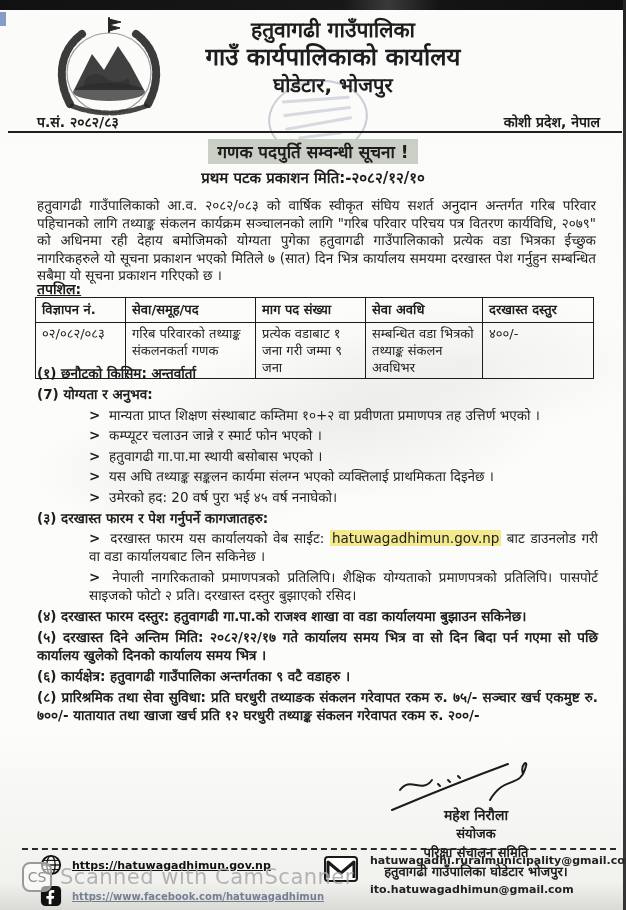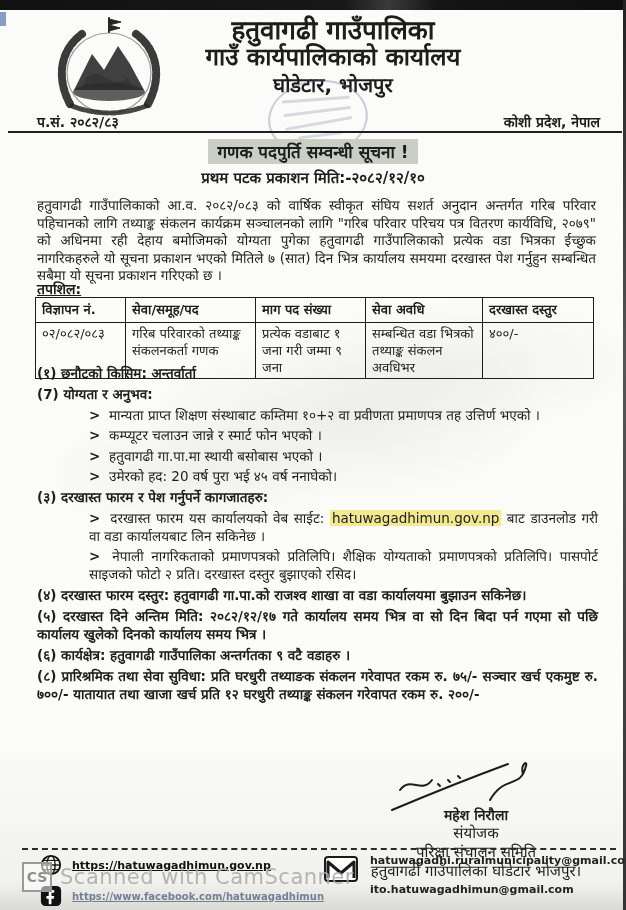--- a/index.html
+++ b/index.html
@@ -14,21 +14,21 @@
     font-family:"DejaVu Sans","Liberation Sans",sans-serif;
     color:#1d1d1d;
   }
   .scan-top{position:absolute;top:0;left:0;width:100%;height:10px;background:linear-gradient(90deg,#111 0%,#181818 55%,#3a3a3a 62%,#141414 70%,#0f0f0f 100%);}
   .scan-right{position:absolute;top:0;right:0;width:3px;height:100%;background:linear-gradient(180deg,#222,#555 40%,#333);}
   .scan-left-mark{position:absolute;top:12px;left:0;width:6px;height:14px;background:#3a5fa8;opacity:.6;}
 
   
   .emblem{position:absolute;left:48px;top:16px;width:122px;height:110px;}
   .head-text{position:absolute;left:168px;top:18px;width:330px;text-align:center;}
-  .head-1{font-size:26px;font-weight:700;line-height:24px;}
+  .head-1{font-size:21px;font-weight:700;line-height:24px;}
   .head-2{font-size:24px;font-weight:700;line-height:30px;}
   .head-3{font-size:20px;font-weight:700;line-height:26px;}
   .stamp{position:absolute;left:268px;top:80px;width:96px;height:72px;border:2px solid rgba(88,98,135,.40);
          border-radius:50%;transform:rotate(-7deg);opacity:.75;}
   .stamp i{position:absolute;left:14px;right:14px;height:3px;background:rgba(88,98,135,.30);border-radius:2px;}
   .stamp i:nth-child(1){top:16px;transform:rotate(3deg);}
   .stamp i:nth-child(2){top:28px;}
   .stamp i:nth-child(3){top:40px;transform:rotate(-3deg);}
   .stamp i:nth-child(4){top:52px;left:26px;right:26px;}
 
@@ -55,36 +55,36 @@
   .items{position:absolute;top:361px;left:37px;right:28px;}
   .items p{margin:0;}
   .item-label{font-size:13.5px;font-weight:700;line-height:18px;margin-top:3px !important;text-align:justify;}
   .bullet{font-size:13.5px;font-weight:500;line-height:18px;padding-left:52px;margin-top:2.5px !important;text-align:justify;}
   .bullet .mark{font-weight:700;padding-right:4px;}
   .hl{background:#f3e98e;padding:0 2px;}
 
   .sig-block{position:absolute;top:760px;left:340px;width:272px;text-align:center;}
   .sig-stroke{height:52px;position:relative;}
   .sig-name{font-size:14px;font-weight:700;line-height:18px;margin-top:-6px;}
-  .sig-line{font-size:15px;font-weight:400;line-height:19px;}
+  .sig-line{font-size:13px;font-weight:700;line-height:19px;}
 
   .foot-rule{position:absolute;top:848px;left:22px;right:10px;border-top:2px dashed #2a2a2a;}
   .footer{position:absolute;top:854px;left:40px;right:16px;display:flex;}
   .f-left{width:320px;}
   .f-right{flex:1;display:flex;align-items:flex-start;}
   .f-row{display:flex;align-items:center;margin-bottom:9px;}
   .f-icon{width:22px;height:22px;margin-right:10px;flex:0 0 auto;}
   .f-link{font-size:11px;font-weight:700;text-decoration:underline;color:#111;}
   .f-link.faded{color:#4f5f78;opacity:.75;filter:blur(.3px);font-size:10px;}
   .gmail-icon{width:34px;height:26px;margin:2px 12px 0 0;}
   .f-emails{font-size:11px;font-weight:600;color:#222;}
   .f-emails div:first-child{margin-bottom:16px;}
 
   .watermark{position:absolute;left:22px;top:862px;display:flex;align-items:center;z-index:5;pointer-events:none;}
-  .cs-box{width:26px;height:26px;border:2px solid #9a9a9a;border-radius:0;color:#8f8f8f;font-size:14px;font-weight:700;
+  .cs-box{width:26px;height:26px;border:2px solid #9a9a9a;border-radius:8px;color:#8f8f8f;font-size:14px;font-weight:400;
           display:flex;align-items:center;justify-content:center;background:rgba(255,255,255,.55);margin-right:8px;}
   .cs-text{font-size:21px;color:#a9a9a9;letter-spacing:.5px;font-weight:500;opacity:.85;}
 </style>
 </head>
 <body>
 
 <div class="page">
   <div class="scan-top"></div>
   <div class="scan-right"></div>
   <div class="scan-left-mark"></div>
@@ -162,20 +162,21 @@
 
   <div class="items">
       <div>
         <p class="item-label"><span>(१) छनौटको किसिम: अन्तर्वार्ता</span></p>
       </div>
       <div>
         <p class="item-label"><span>(7) योग्यता र अनुभव:</span></p>
         <p class="bullet"><span class="mark">&gt; </span><span>मान्यता प्राप्त शिक्षण संस्थाबाट कम्तिमा १०+२ वा प्रवीणता प्रमाणपत्र तह उत्तिर्ण भएको ।</span></p>
         <p class="bullet"><span class="mark">&gt; </span><span>कम्प्यूटर चलाउन जान्ने र स्मार्ट फोन भएको ।</span></p>
         <p class="bullet"><span class="mark">&gt; </span><span>हतुवागढी गा.पा.मा स्थायी बसोबास भएको ।</span></p>
+        <p class="bullet"><span class="mark">&gt; </span><span>यस अघि तथ्याङ्क सङ्कलन कार्यमा संलग्न भएको व्यक्तिलाई प्राथमिकता दिइनेछ ।</span></p>
         <p class="bullet"><span class="mark">&gt; </span><span>उमेरको हद: 20 वर्ष पुरा भई ४५ वर्ष ननाघेको।</span></p>
       </div>
       <div>
         <p class="item-label"><span>(३) दरखास्त फारम र पेश गर्नुपर्ने कागजातहरु:</span></p>
         <p class="bullet"><span class="mark">&gt; </span><span>दरखास्त फारम यस कार्यालयको वेब साईट: </span><span class="hl">hatuwagadhimun.gov.np</span><span> बाट डाउनलोड गरी वा वडा कार्यालयबाट लिन सकिनेछ ।</span></p>
         <p class="bullet"><span class="mark">&gt; </span><span>नेपाली नागरिकताको प्रमाणपत्रको प्रतिलिपि। शैक्षिक योग्यताको प्रमाणपत्रको प्रतिलिपि।  पासपोर्ट साइजको फोटो २ प्रति। दरखास्त दस्तुर बुझाएको रसिद।</span></p>
       </div>
       <div>
         <p class="item-label"><span>(४) दरखास्त फारम दस्तुर: हतुवागढी गा.पा.को राजश्व शाखा वा  वडा कार्यालयमा बुझाउन सकिनेछ।</span></p>
       </div>

